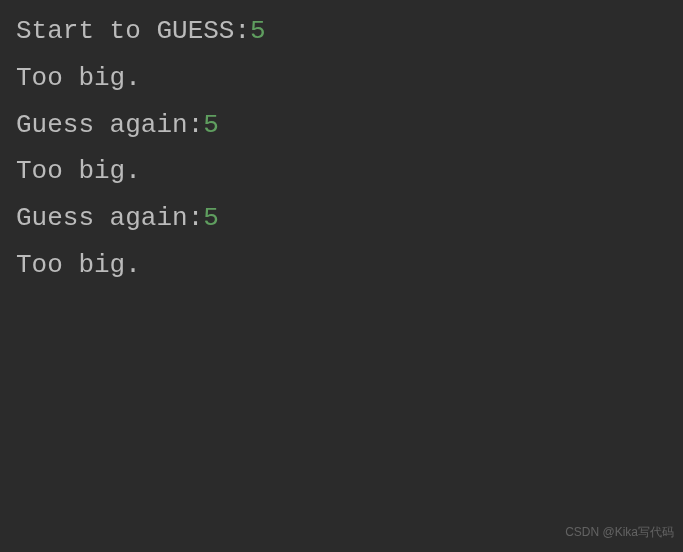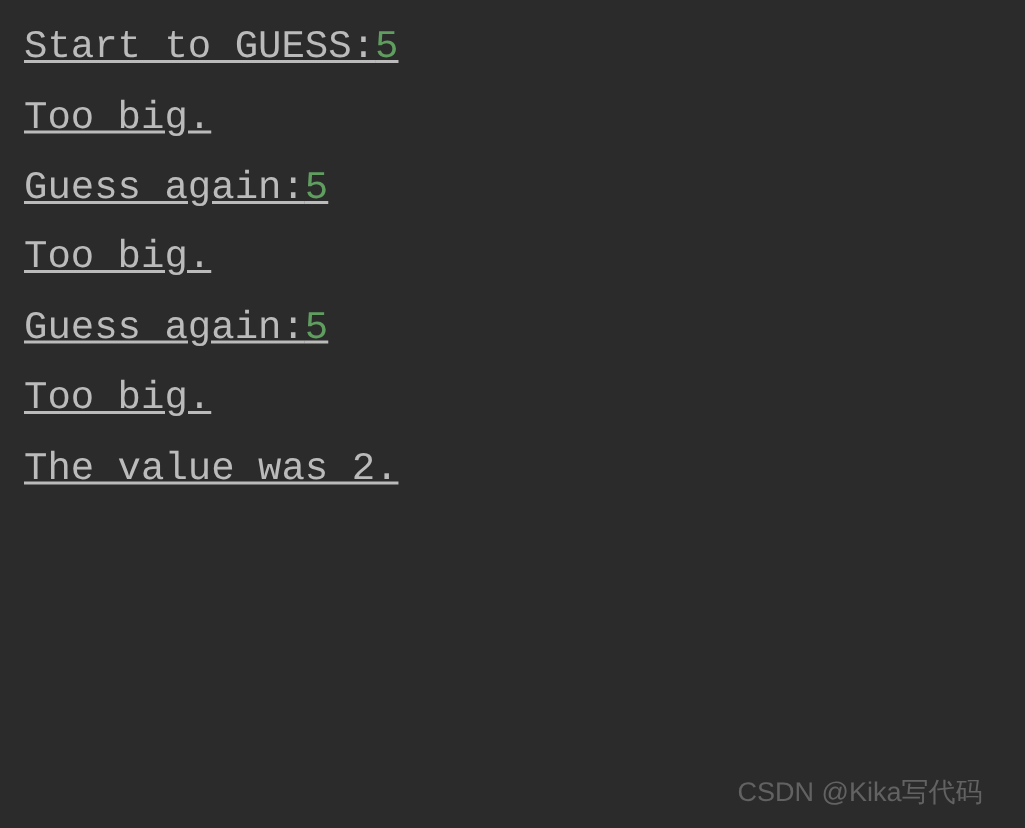--- a/index.html
+++ b/index.html
@@ -14,44 +14,42 @@
       font-family: "Consolas", "Courier New", monospace;
       font-size: 26px;
       line-height: 1.8;
       color: #bbbbbb;
       padding: 8px 16px;
       overflow: hidden;
       position: relative;
     }
     .line {
       white-space: pre;
-      text-decoration: underline;
     }
     .input {
       color: #5f9e5f;
     }
     .blank-line {
       height: 1.8em;
     }
     .watermark {
       position: absolute;
       bottom: 8px;
-      right: 28px;
-      font-size: 18px;
+      right: 9px;
+      font-size: 12px;
       color: rgba(200, 200, 200, 0.35);
       font-family: sans-serif;
     }
   </style>
 </head>
 <body>
 
 <div>
   <div class="line"><span>Start to GUESS:</span><span class="input">5</span></div>
   <div class="line"><span>Too big.</span></div>
   <div class="line"><span>Guess again:</span><span class="input">5</span></div>
   <div class="line"><span>Too big.</span></div>
   <div class="line"><span>Guess again:</span><span class="input">5</span></div>
   <div class="line"><span>Too big.</span></div>
-  <div class="line"><span>The value was 2.</span></div>
   <div class="blank-line"></div>
 </div>
 
 <div class="watermark">CSDN @Kika写代码</div>
 
 </body></html>

